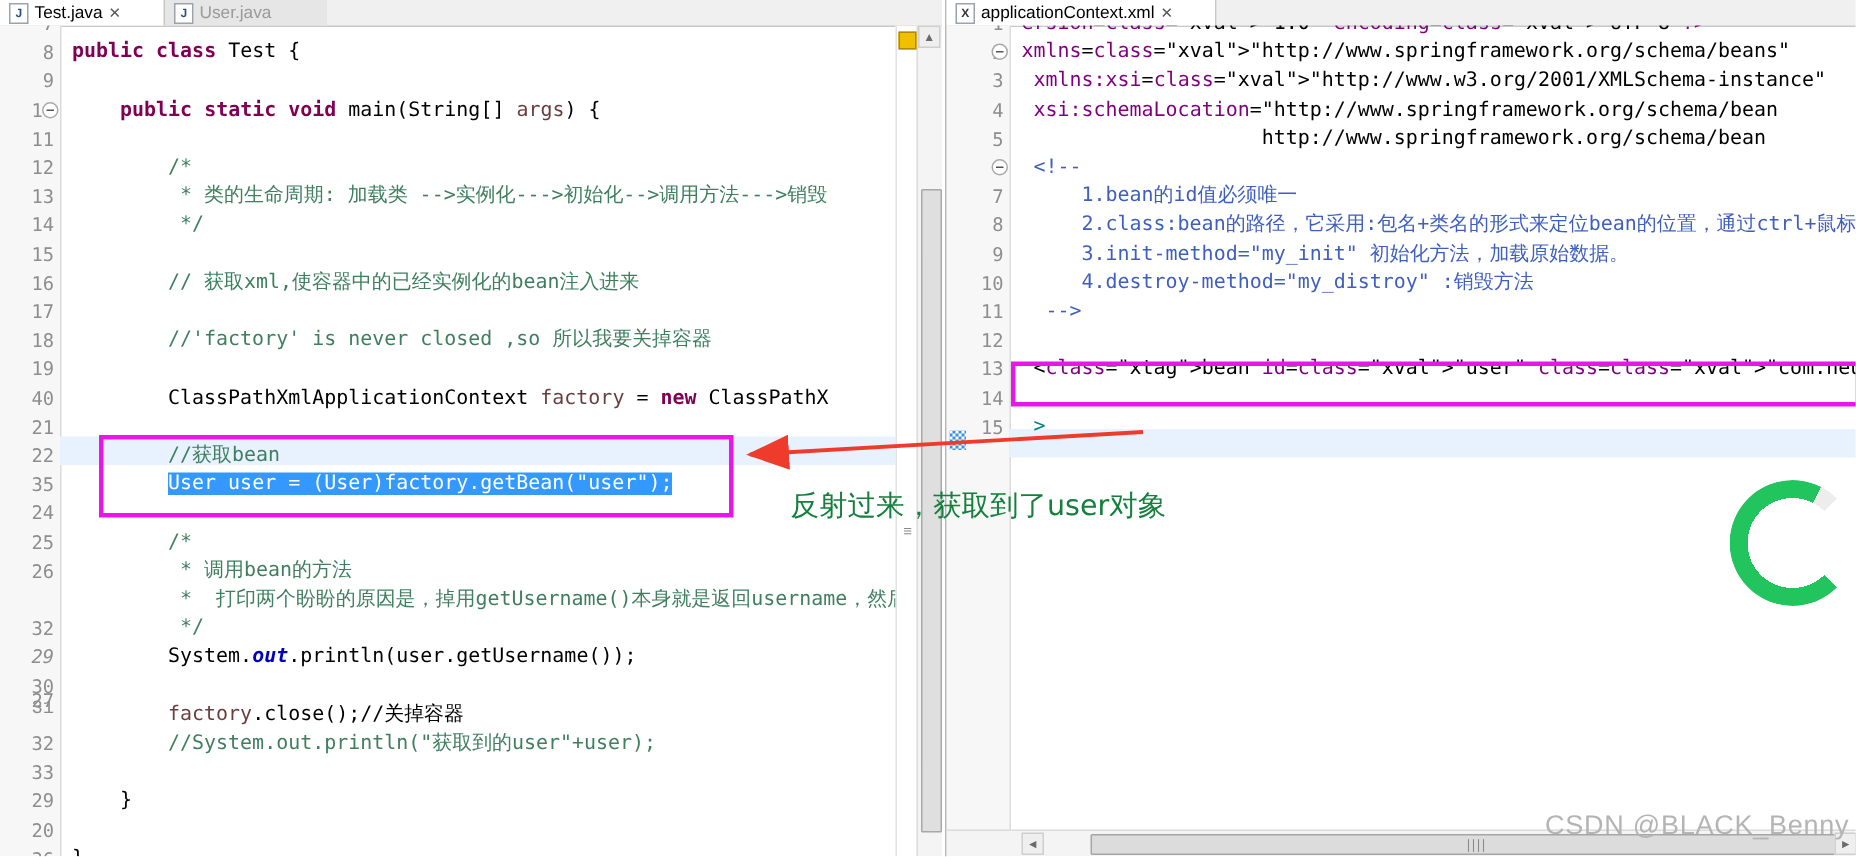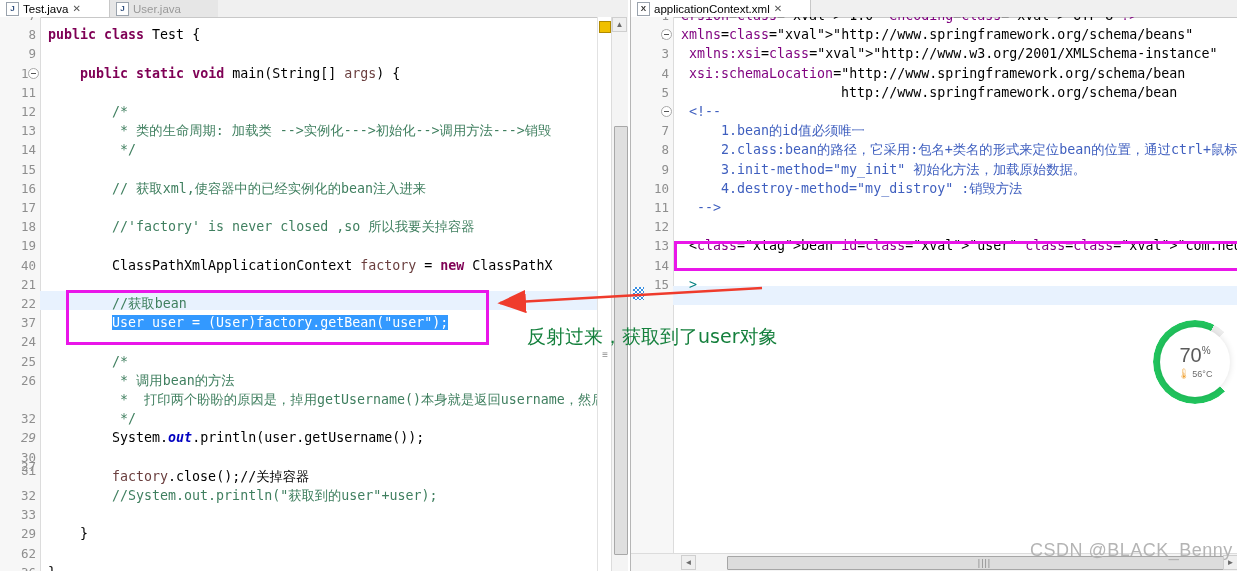--- a/index.html
+++ b/index.html
@@ -133,33 +133,33 @@
           <div class="ln" style="top: 104.2px;">13</div>
           <div class="ln" style="top: 123.4px;">14</div>
           <div class="ln" style="top: 142.6px;">15</div>
           <div class="ln" style="top: 161.8px;">16</div>
           <div class="ln" style="top: 181px;">17</div>
           <div class="ln" style="top: 200.2px;">18</div>
           <div class="ln" style="top: 219.4px;">19</div>
           <div class="ln" style="top: 238.6px;">40</div>
           <div class="ln" style="top: 257.8px;">21</div>
           <div class="ln" style="top: 277px;">22</div>
-          <div class="ln" style="top: 296.2px;">37</div>
+          <div class="ln" style="top: 296.2px;">35</div>
           <div class="ln" style="top: 315.4px;">24</div>
           <div class="ln" style="top: 334.6px;">25</div>
           <div class="ln" style="top: 353.8px;">26</div>
           <div class="ln" style="top: 392px; margin-top: 48px;">27</div>
           <div class="ln" style="top: 392.2px;">32</div>
           <div class="ln" style="top: 411.4px; font-style: italic;">29</div>
           <div class="ln" style="top: 430.6px;">30</div>
           <div class="ln" style="top: 446px; font-family: Liberation Mono, monospace;">31</div>
           <div class="ln" style="top: 469px;">32</div>
           <div class="ln" style="top: 488.2px;">33</div>
           <div class="ln" style="top: 507.4px;">29</div>
-          <div class="ln" style="top: 526.6px;">62</div>
+          <div class="ln" style="top: 526.6px;">20</div>
           <div class="ln" style="top: 545.8px;">36</div>
         </div>
       <div class="rowhl" style="top:273.6px;left:40px;right:30px;"></div>
       <div class="code" id="lcode"><div class="cl" style="top: -11px; left: 48px;"></div><div class="cl" style="top: 8.2px; left: 48px;"><span class="kw">public</span> <span class="kw">class</span> Test {</div><div class="cl" style="top: 27.4px; left: 48px;"></div><div class="cl" style="top: 46.6px; left: 48px;">    <span class="kw">public</span> <span class="kw">static</span> <span class="kw">void</span> main(String[] <span class="lvar">args</span>) {</div><div class="cl" style="top: 65.8px; left: 48px;"></div><div class="cl" style="top: 85px; left: 48px;"><span class="cmt">        /*</span></div><div class="cl" style="top: 104.2px; left: 48px;"><span class="cmt">         * 类的生命周期: 加载类 --&gt;实例化---&gt;初始化--&gt;调用方法---&gt;销毁</span></div><div class="cl" style="top: 123.4px; left: 48px;"><span class="cmt">         */</span></div><div class="cl" style="top: 142.6px; left: 48px;"></div><div class="cl" style="top: 161.8px; left: 48px;"><span class="cmt">        // 获取xml,使容器中的已经实例化的bean注入进来</span></div><div class="cl" style="top: 181px; left: 48px;"></div><div class="cl" style="top: 200.2px; left: 48px;"><span class="cmt">        //'factory' is never closed ,so 所以我要关掉容器</span></div><div class="cl" style="top: 219.4px; left: 48px;"></div><div class="cl" style="top: 238.6px; left: 48px;">        ClassPathXmlApplicationContext <span class="lvar">factory</span> = <span class="kw">new</span> ClassPathX</div><div class="cl" style="top: 257.8px; left: 48px;"></div><div class="cl" style="top: 277px; left: 48px;"><span class="cmt">        //获取bean</span></div><div class="cl" style="top: 296.2px; left: 48px;">        <span class="sel">User user = (User)factory.getBean("user");</span></div><div class="cl" style="top: 315.4px; left: 48px;"></div><div class="cl" style="top: 334.6px; left: 48px;"><span class="cmt">        /*</span></div><div class="cl" style="top: 353.8px; left: 48px;"><span class="cmt">         * 调用bean的方法</span></div><div class="cl" style="top: 373px; left: 48px;"><span class="cmt">         *  打印两个盼盼的原因是，掉用getUsername()本身就是返回username，然后，</span></div><div class="cl" style="top: 392.2px; left: 48px;"><span class="cmt">         */</span></div><div class="cl" style="top: 411.4px; left: 48px;">        System.<span class="fld">out</span>.println(user.getUsername());</div><div class="cl" style="top: 430.6px; left: 48px;"></div><div class="cl" style="top: 449.8px; left: 48px;">        <span class="lvar">factory</span>.close();//关掉容器</div><div class="cl" style="top: 469px; left: 48px;"><span class="cmt">        //System.out.println("获取到的user"+user);</span></div><div class="cl" style="top: 488.2px; left: 48px;"></div><div class="cl" style="top: 507.4px; left: 48px;">    }</div><div class="cl" style="top: 526.6px; left: 48px;"></div><div class="cl" style="top: 545.8px; left: 48px;">}</div></div>
 
       <div class="ruler" style="right:16px;"></div>
       <div class="vscroll" style="right:0;">
         <div class="arrbtn" style="left:0;top:0;">▲</div>
         <div class="vthumb" style="top:109px;height:427px;"></div>
       </div>
@@ -220,26 +220,17 @@
       <marker id="ah" markerWidth="11" markerHeight="9" refX="10" refY="4.5" orient="auto">
         <polygon points="0,0 11,4.5 0,9" fill="#ef3b2c"></polygon>
       </marker>
     </defs>
     <line x1="762" y1="288" x2="500" y2="303" stroke="#ef3b2c" stroke-width="2.6" marker-end="url(#ah)"></line>
   </svg>
   <div class="anno-label" style="left:527px;top:324px;">反射过来，获取到了user对象</div>
 
   <div class="gauge" style="left:1153px;top:320px;">
     <div class="ring"></div>
-    <div class="inner">
-      <div class="pct">
-        <span>70</span><sup>%</sup>
-      </div>
-      <div class="temp">
-        <span class="thermo">🌡</span>
-        <span>56°C</span>
-      </div>
-    </div>
   </div>
 
   <div class="watermark" style="left:1030px;top:540px;">CSDN @BLACK_Benny</div>
 
 </div>
 
 </body></html>

